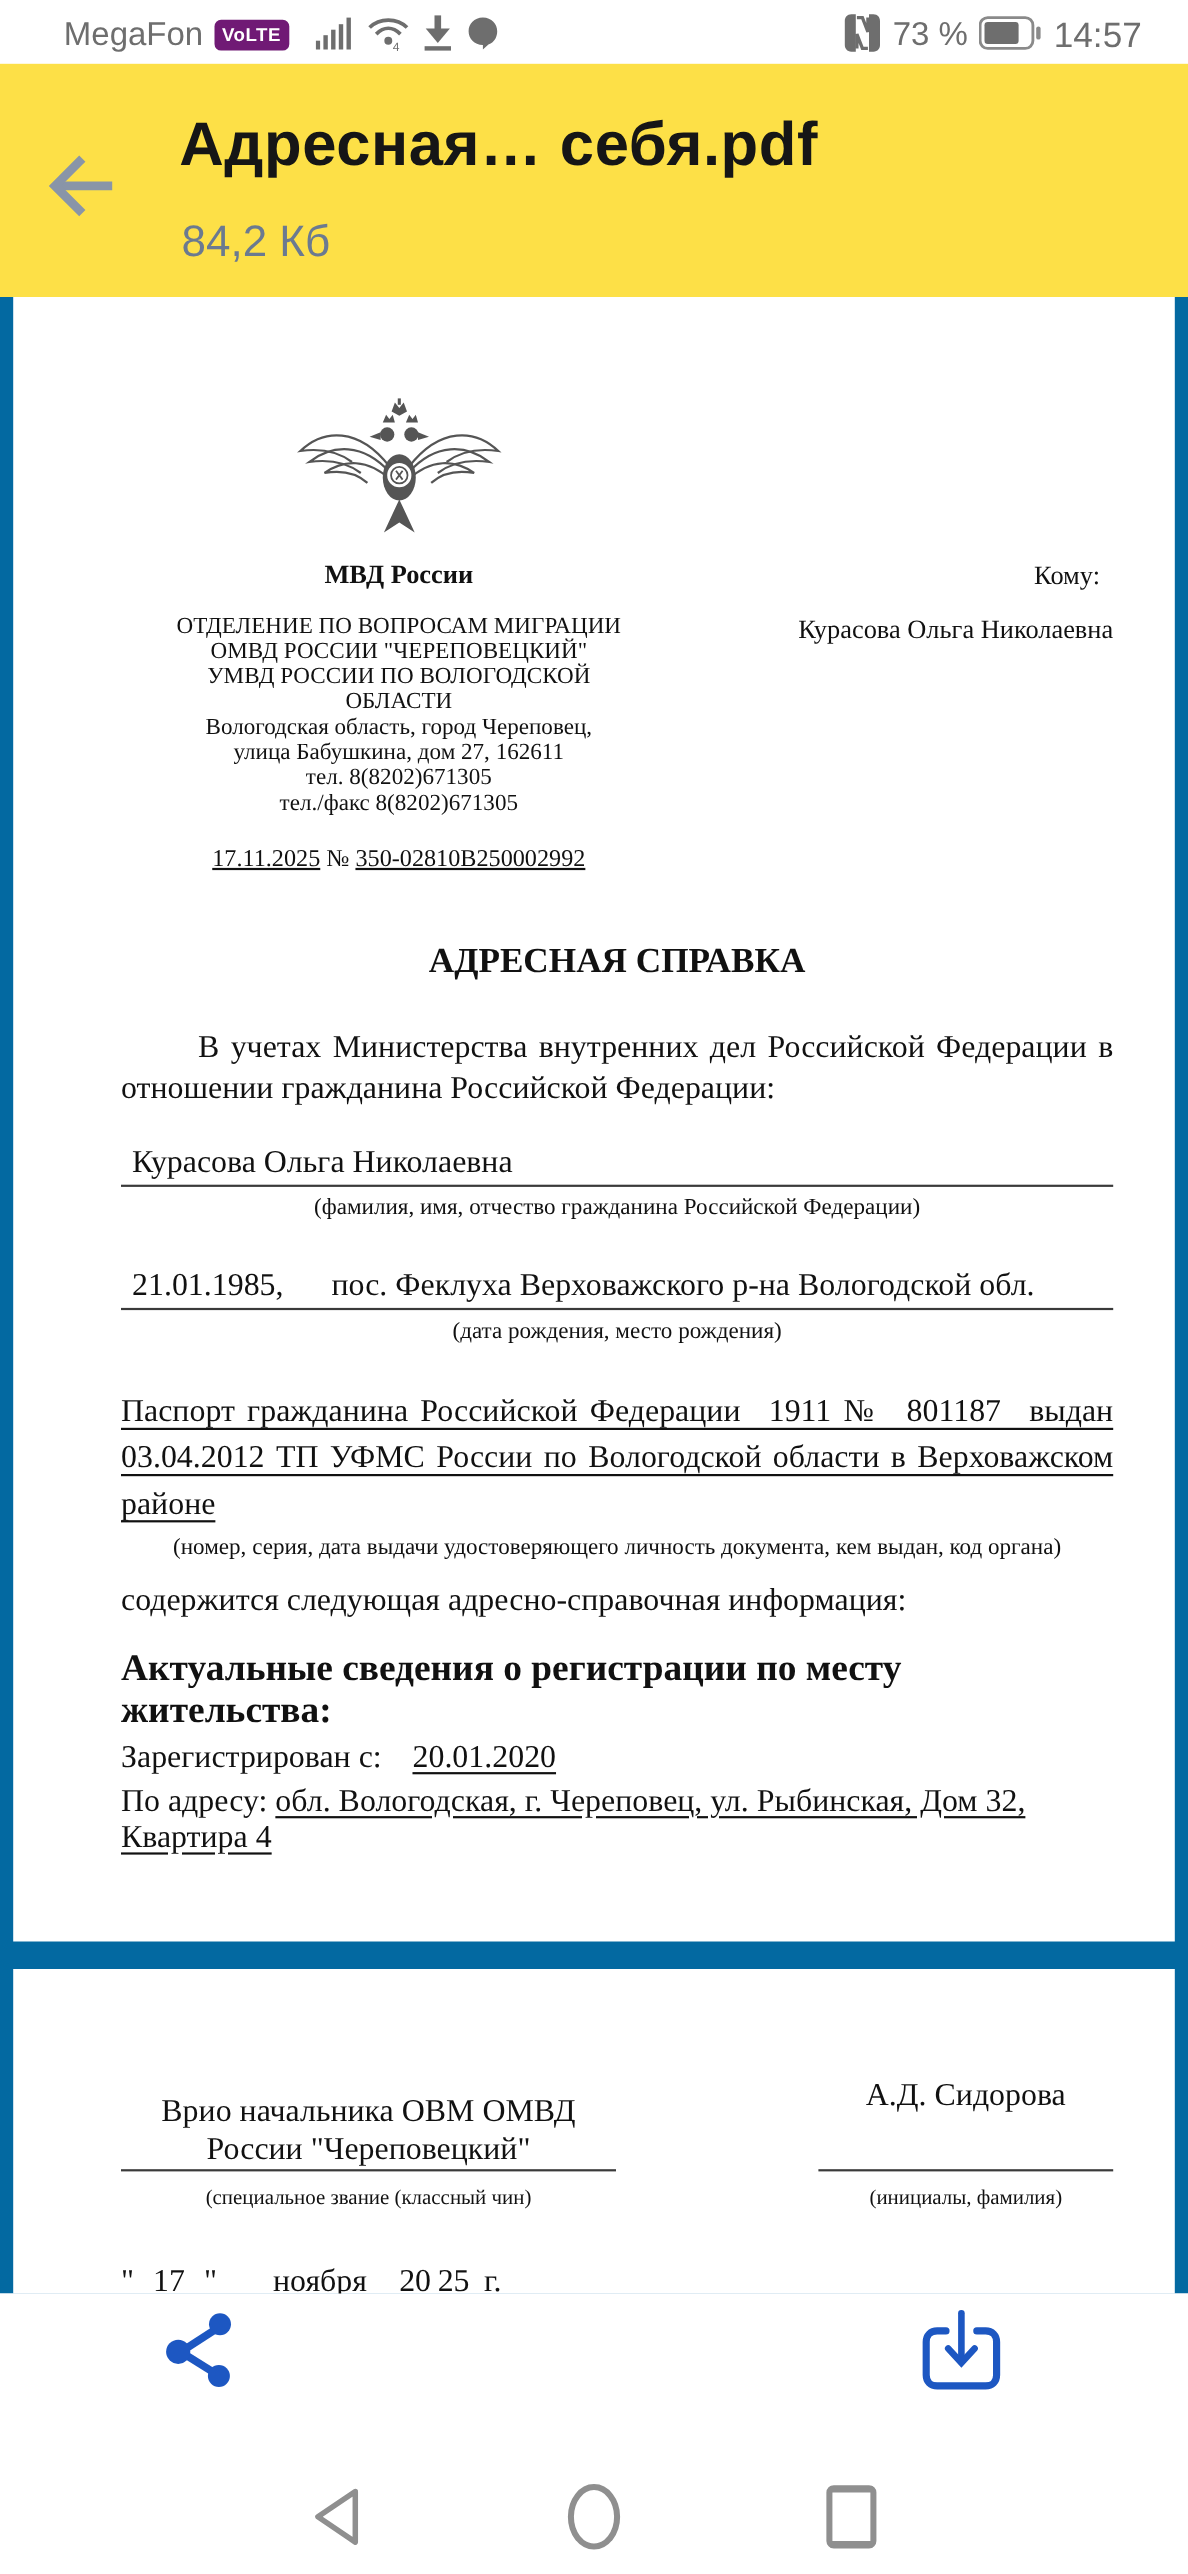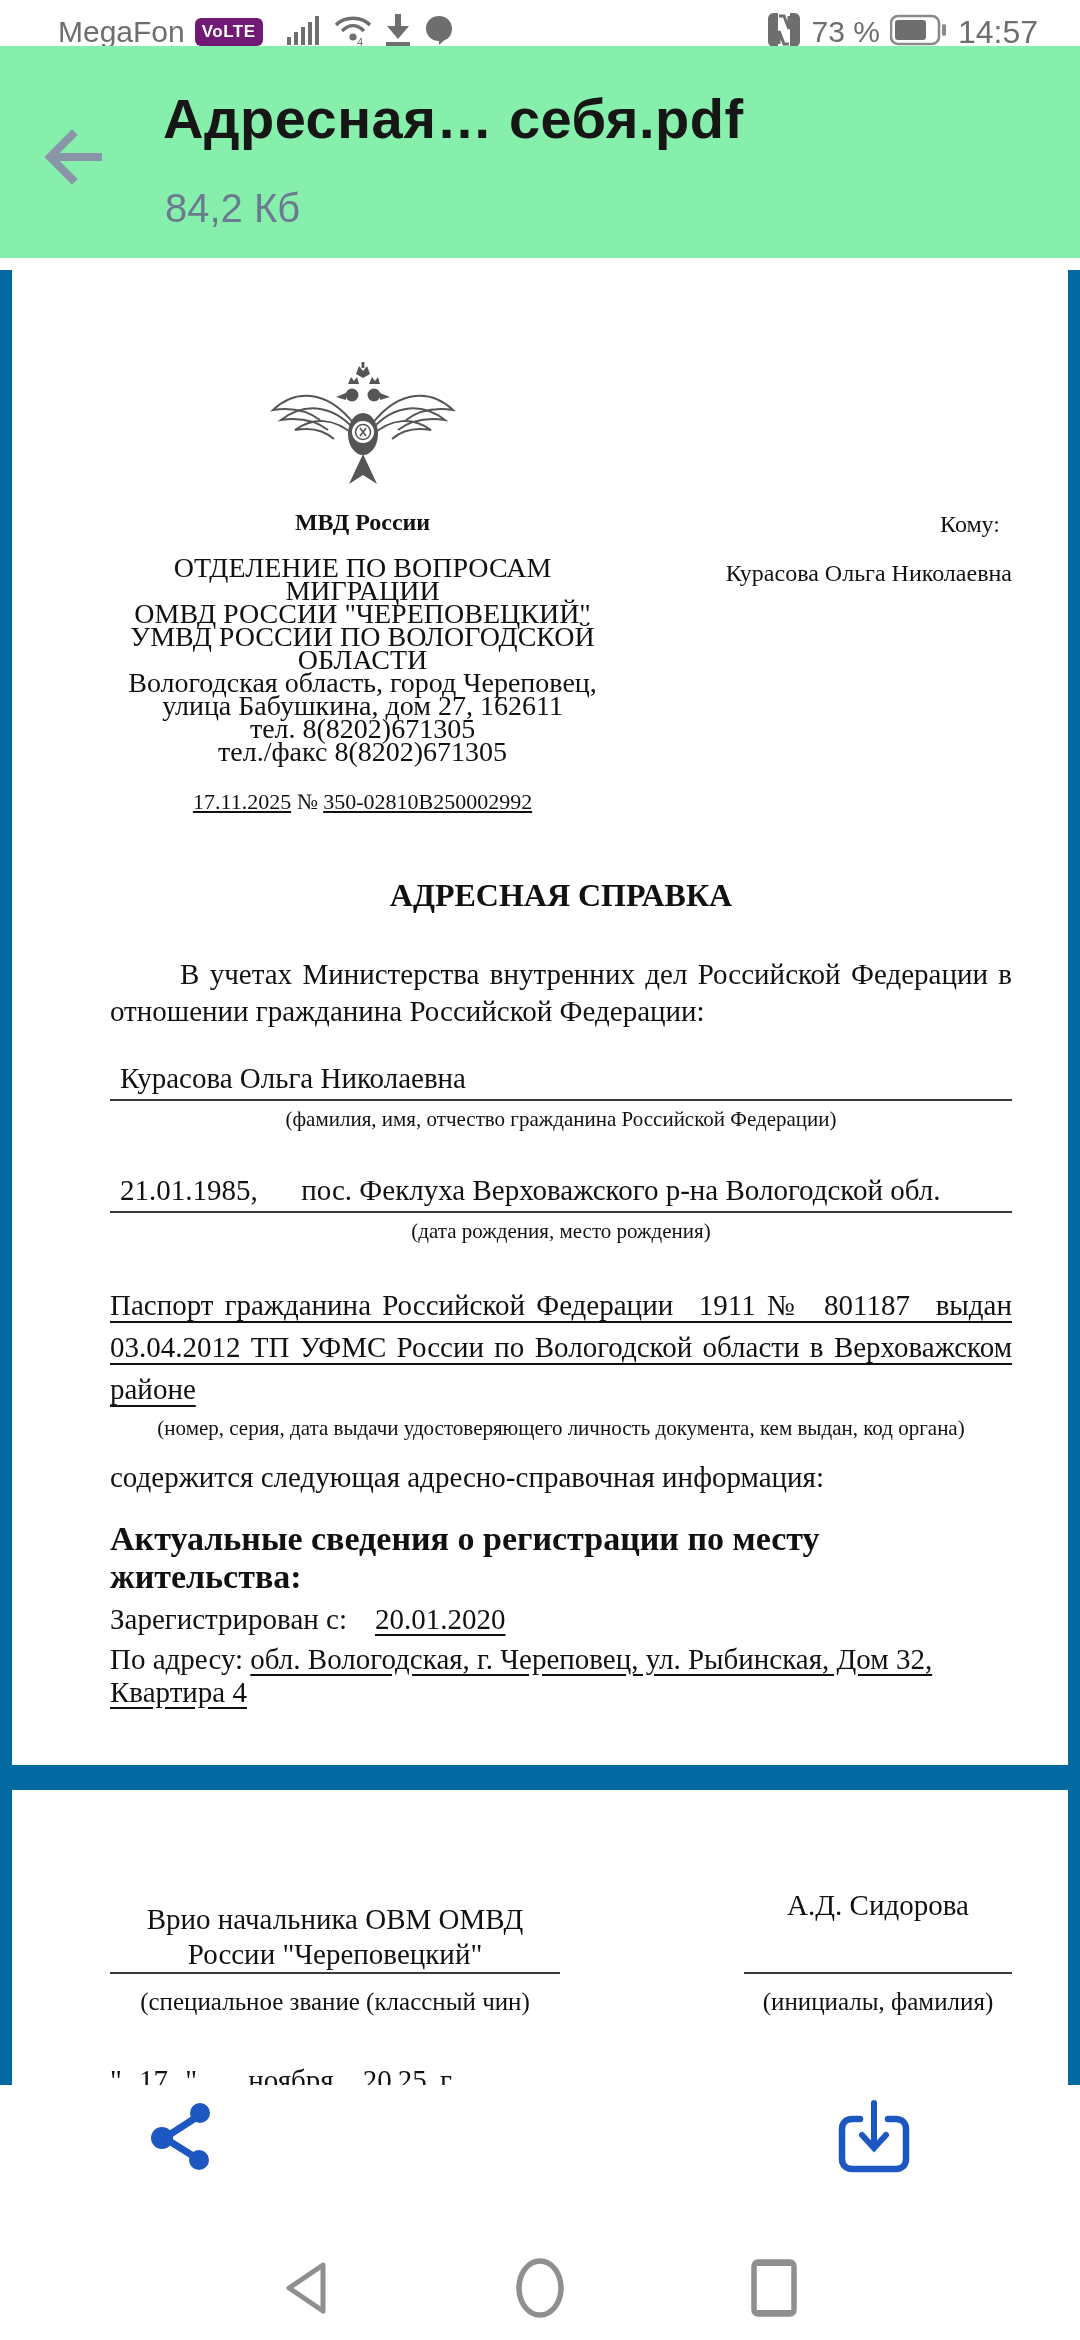--- a/index.html
+++ b/index.html
@@ -11,40 +11,40 @@
     display:flex; align-items:center; padding:6px 42px 0 58px; color:#757575; }
   .sb-left, .sb-right { display:flex; align-items:center; gap:10px; }
   .sb-right { margin-left:auto; }
   .carrier { font-size:30px; color:#6e6e6e; }
   .volte-badge { background:#701a75; color:#fff; font-weight:bold; font-size:17px;
     border-radius:6px; padding:4px 7px; letter-spacing:0.5px; margin-right:14px; }
   .sb-pct { font-size:30px; color:#6e6e6e; }
   .sb-time { font-size:32px; color:#6e6e6e; }
 
   
-  .app-header { position:absolute; top:46px; left:0; width:1080px; height:212px; background:#86efac; }
+  .app-header { position:absolute; top:58px; left:0; width:1080px; height:212px; background:#fde047; }
   .back-btn { position:absolute; left:38px; top:76px; width:70px; height:70px; cursor:pointer; }
   .file-title { position:absolute; left:163px; top:40px; font-size:56px; font-weight:bold;
     color:#161616; letter-spacing:0.5px; }
   .file-size { position:absolute; left:165px; top:140px; font-size:40px; color:#6b7a90; }
 
   
   .viewer { position:absolute; top:270px; left:0; width:1080px; height:1815px; background:#0369a1; }
   .pdf-page { position:absolute; left:12px; width:1056px; background:#fff;
     font-family:"Liberation Serif","DejaVu Serif",serif; color:#111; }
   .page-1 { top:0; height:1495px; padding:0 56px 0 98px; overflow:hidden; }
   .page-2 { top:1520px; height:295px; padding:0 56px 0 98px; overflow:visible; }
 
   
   .row-top { display:flex; margin-top:92px; }
   .col-left { width:56%; text-align:center; }
   .col-right { width:44%; }
   .emblem { display:inline-block; }
   .mvd-caption { margin-top:8px; font-size:24px; font-weight:bold; }
-  .org-block { margin-top:20px; font-size:28px; line-height:23px; }
+  .org-block { margin-top:20px; font-size:21px; line-height:23px; }
   .komu { margin-top:149px; text-align:right; padding-right:12px; font-size:24px; }
   .recipient { margin-top:22px; text-align:right; font-size:24px; }
   .ref-line { margin-top:26px; font-size:22px; }
   .u { text-decoration:underline; }
   .doc-title { text-align:center; margin-top:62px; font-size:32px; font-weight:bold; }
   .intro { margin-top:42px; font-size:29px; line-height:37px; text-align:justify; text-indent:70px; }
   .field { margin-top:32px; border-bottom:2px solid #3a3a3a; padding:0 0 4px 10px; font-size:29px; }
   .field-caption { text-align:center; font-size:21px; margin-top:6px; }
   .passport { margin-top:40px; font-size:29px; line-height:42px; text-align:justify;
     text-decoration:underline; text-underline-offset:6px; }
@@ -56,21 +56,21 @@
   .stamp { margin-top:96px; margin-left:48px; width:352px; border:2px solid #333;
     padding:12px 14px 10px; }
   .stamp-title { text-align:center; font-size:22px; font-weight:bold; line-height:28px; }
 
   
   .sig-row { display:flex; justify-content:space-between; margin-top:98px; }
   .sig-cell { border-bottom:2px solid #3a3a3a; display:flex; flex-direction:column; }
   .sig-cell-left { width:450px; height:86px; justify-content:flex-end; }
   .sig-cell-right { width:268px; height:86px; justify-content:flex-start; }
   .sig-name { text-align:center; font-size:29px; line-height:35px; }
-  .sig-caption { font-size:25px; text-align:center; margin-top:14px; }
+  .sig-caption { font-size:19px; text-align:center; margin-top:14px; }
   .cap-row { display:flex; justify-content:space-between; }
   .cap-left { width:450px; } .cap-right { width:268px; }
   .date-line { margin-top:48px; font-size:29px; }
   .du { border-bottom:2px solid #222; display:inline-block; padding:0 10px; }
 
   
   .action-bar { position:absolute; top:2085px; left:0; width:1080px; height:155px; background:#fff; }
   .share-btn { position:absolute; left:148px; top:14px; width:72px; height:72px; cursor:pointer; }
   .dl-btn { position:absolute; left:838px; top:12px; width:72px; height:76px; cursor:pointer; }
   .nav-bar { position:absolute; top:2240px; left:0; width:1080px; height:100px; background:#fff;

